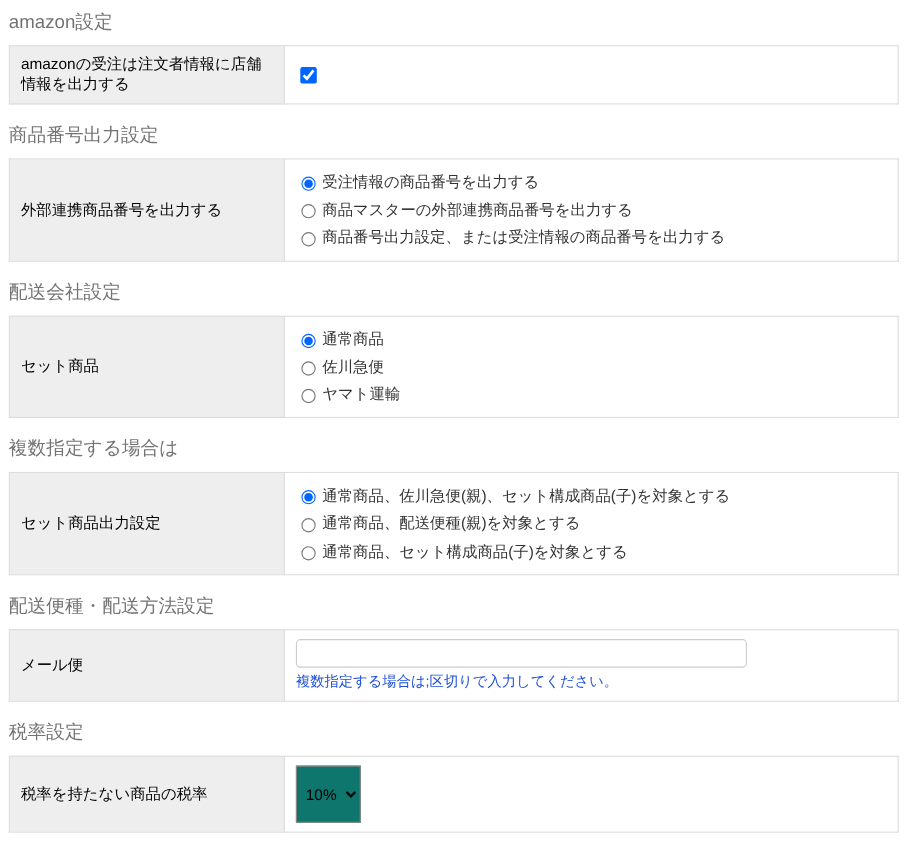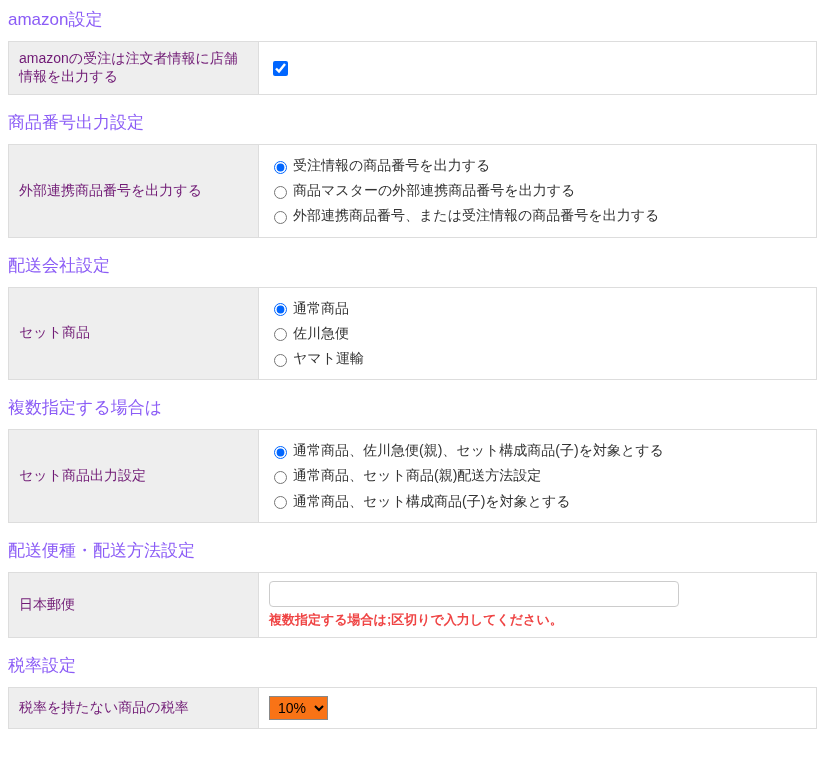--- a/index.html
+++ b/index.html
@@ -7,71 +7,69 @@
       margin: 0;
       padding: 8px;
       font-family: "Meiryo", "Hiragino Sans", sans-serif;
       font-size: 14px;
       color: #333;
       background: #fff;
       width: 825px;
     }
     .section-title {
       font-size: 17px;
-      color: #8b5cf6;
+      color: #737373;
       margin: 16px 0 10px 0;
       font-weight: normal;
     }
     .section-title.first { margin-top: 0; }
     table.settings {
       width: 100%;
       border-collapse: collapse;
       table-layout: fixed;
     }
     table.settings td {
       border: 1px solid #ddd;
       padding: 8px 10px;
       vertical-align: middle;
     }
     table.settings td.label {
       width: 250px;
       background: #eee;
-      color: #701a75;
+      color: #000000;
     }
     .radio-row {
       display: flex;
-      align-items: center;
       line-height: 1.8;
     }
     .radio-row input[type="radio"] {
       accent-color: #0066ff;
       margin-right: 6px;
     }
     input[type="checkbox"] {
       accent-color: #0066ff;
       width: 15px;
       height: 15px;
     }
     input[type="text"] {
       width: 410px;
       padding: 4px 6px;
       border: 1px solid #ccc;
       border-radius: 4px;
       font-size: 14px;
     }
     .help-text {
-      color: #ef4444;
+      color: #1d4ed8;
       font-size: 13px;
       margin-top: 4px;
-      font-weight: bold;
     }
     select {
       border: 1px solid #888;
-      background: #f97316;
-      padding: 2px 4px;
+      background: #0f766e;
+      padding: 16px 4px;
       font-size: 14px;
     }
     .value-cell { color: #333; }
   </style>
 </head>
 <body>
 
 <div class="section-title first">amazon設定</div>
 <table class="settings">
   <tbody>
@@ -93,21 +91,21 @@
       <div class="radio-row">
         <input type="radio" name="pn" checked="" style="">
         <span>受注情報の商品番号を出力する</span>
       </div>
       <div class="radio-row">
         <input type="radio" name="pn" style="">
         <span>商品マスターの外部連携商品番号を出力する</span>
       </div>
       <div class="radio-row">
         <input type="radio" name="pn" style="">
-        <span>外部連携商品番号、または受注情報の商品番号を出力する</span>
+        <span>商品番号出力設定、または受注情報の商品番号を出力する</span>
       </div>
     </td>
   </tr>
 </tbody>
   </table>
 
 <div class="section-title">配送会社設定</div>
 <table class="settings">
   <tbody>
       <tr>
@@ -135,36 +133,36 @@
   <tbody>
       <tr>
     <td class="label">セット商品出力設定</td>
     <td class="value-cell">
       <div class="radio-row">
         <input type="radio" name="sp" checked="" style="">
         <span>通常商品、佐川急便(親)、セット構成商品(子)を対象とする</span>
       </div>
       <div class="radio-row">
         <input type="radio" name="sp" style="">
-        <span>通常商品、セット商品(親)配送方法設定</span>
+        <span>通常商品、配送便種(親)を対象とする</span>
       </div>
       <div class="radio-row">
         <input type="radio" name="sp" style="">
         <span>通常商品、セット構成商品(子)を対象とする</span>
       </div>
     </td>
   </tr>
 </tbody>
   </table>
 
 <div class="section-title">配送便種・配送方法設定</div>
 <table class="settings">
   <tbody>
       <tr>
-    <td class="label">日本郵便</td>
+    <td class="label">メール便</td>
     <td class="value-cell">
       <input type="text" value="" style="">
       <div class="help-text">複数指定する場合は;区切りで入力してください。</div>
     </td>
   </tr>
 </tbody>
   </table>
 
 <div class="section-title">税率設定</div>
 <table class="settings">

